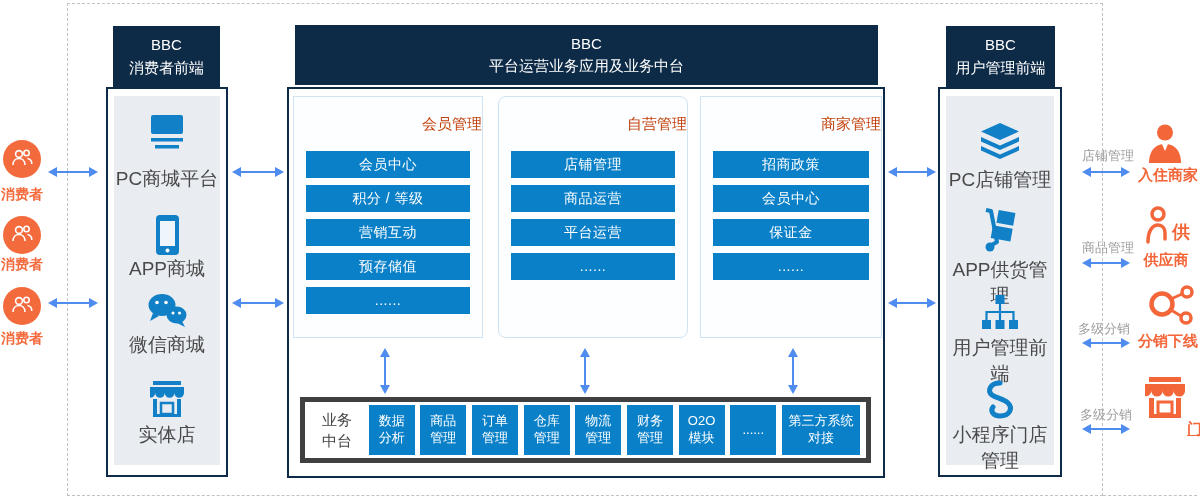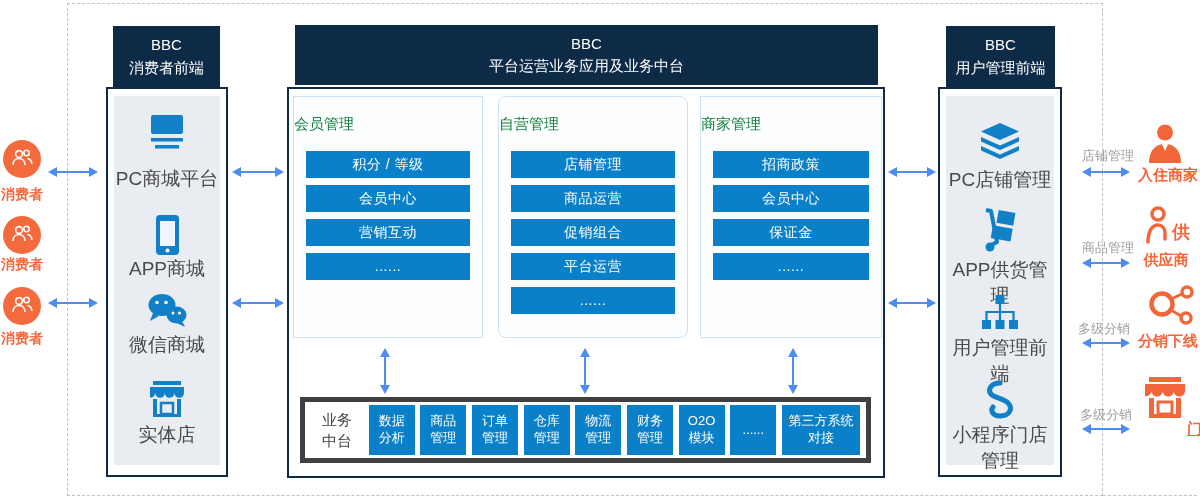--- a/index.html
+++ b/index.html
@@ -16,21 +16,21 @@
     display:flex;flex-direction:column;justify-content:center;align-items:center;
     font-size:15px;line-height:1.5;text-align:center;
   }
   .panel{position:absolute;background:#ffffff;border:2px solid #0d2a47;box-sizing:border-box;}
   .panel-inner{position:absolute;left:6px;right:6px;top:7px;bottom:10px;background:#e9edf2;}
 
   .icon-wrap{position:absolute;left:0;right:0;display:flex;justify-content:center;align-items:center;}
   .item-label{position:absolute;left:0;right:0;text-align:center;color:#4a4a4a;font-size:19px;}
 
   .group{position:absolute;background:#fdfeff;border:1px solid #cfe3f2;box-sizing:border-box;}
-  .group-title{height:54px;line-height:54px;text-align:left;color:#15803d;font-size:15px;}
+  .group-title{height:54px;line-height:54px;text-align:right;color:#c2410c;font-size:15px;}
   .btn{height:27px;line-height:27px;margin:0 12px 7px 12px;background:#0a80c8;color:#ffffff;
        text-align:center;font-size:14px;letter-spacing:0.5px;}
 
   .strip{position:absolute;background:#ffffff;border:5px solid #404040;box-sizing:border-box;
          display:flex;align-items:center;justify-content:space-between;padding:0 6px;}
   .strip-label{width:52px;text-align:center;font-size:15px;color:#444444;
                white-space:pre-line;line-height:1.4;}
   .module{width:46px;height:50px;background:#0a80c8;color:#ffffff;font-size:13px;
           display:flex;align-items:center;justify-content:center;text-align:center;
           white-space:pre-line;line-height:1.3;}
@@ -157,31 +157,31 @@
 <div class="arrow-h" style="left:236px;top:302px;width:44px;"></div>
 
 <div class="navy-header" style="left:295px;top:25px;width:583px;height:60px;">
   <div>BBC</div>
   <div>平台运营业务应用及业务中台</div>
 </div>
 <div class="panel" style="left:287px;top:87px;width:598px;height:391px;"></div>
 
 <div class="group" style="left:293px;top:96px;width:190px;height:242px;">
   <div class="group-title">会员管理</div>
+  <div class="btn">会员中心</div>
   <div class="btn">积分 / 等级</div>
-  <div class="btn">会员中心</div>
   <div class="btn">营销互动</div>
+  <div class="btn">预存储值</div>
   <div class="btn">......</div>
 </div>
 
 <div class="group" style="left:498px;top:96px;width:190px;height:242px;border-radius:8px;">
   <div class="group-title">自营管理</div>
   <div class="btn">店铺管理</div>
   <div class="btn">商品运营</div>
-  <div class="btn">促销组合</div>
   <div class="btn">平台运营</div>
   <div class="btn">......</div>
 </div>
 
 <div class="group" style="left:700px;top:96px;width:182px;height:242px;">
   <div class="group-title">商家管理</div>
   <div class="btn">招商政策</div>
   <div class="btn">会员中心</div>
   <div class="btn">保证金</div>
   <div class="btn">......</div>

